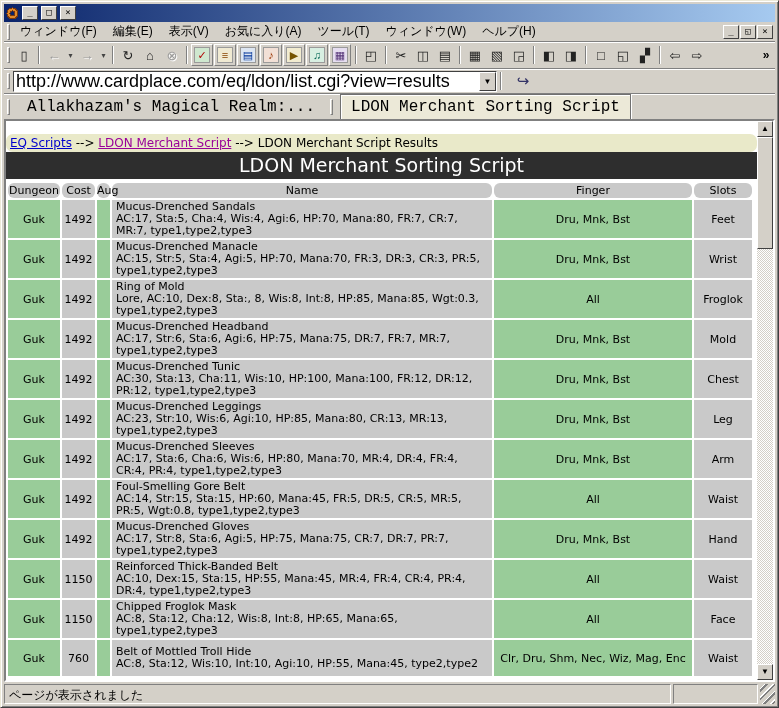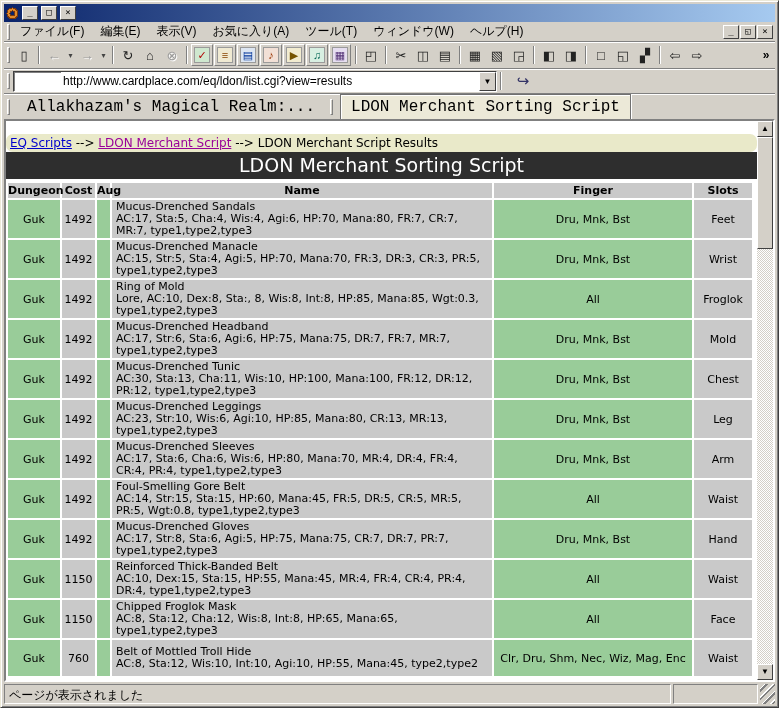--- a/index.html
+++ b/index.html
@@ -58,21 +58,21 @@
     width:16px; height:16px; display:flex; align-items:center; justify-content:center;
     font-size:11px; border:1px solid #9a9a9a;
   }
   .tb-overflow { margin-left:auto; font-size:12px; font-weight:bold; color:#000; width:14px; text-align:center; }
 
   
   .addressbar { height:25px; flex:0 0 25px; display:flex; align-items:center; padding:0 2px;
     border-bottom:1px solid #808080; box-shadow:0 1px 0 #fff; }
   .addr-box { display:flex; width:484px; height:21px; background:#fff;
     border:1px solid; border-color:#404040 #fff #fff #404040; box-shadow:inset 1px 1px 0 #808080; }
-  .addr-input { flex:1; border:none; outline:none; font-size:12px; padding:0 2px; font-family:"Liberation Sans",sans-serif; background:#fff;margin-left:47px; }
+  .addr-input { flex:1; border:none; outline:none; font-size:18px; padding:0 2px; font-family:"Liberation Sans",sans-serif; background:#fff; }
   .addr-drop { width:17px; background:#d4d0c8; border:1px solid; border-color:#fff #404040 #404040 #fff;
     font-size:8px; text-align:center; line-height:17px; cursor:default; }
   .go-btn { width:24px; height:22px; border:1px solid transparent; background:none; font-size:15px; color:#336; margin-left:6px; cursor:default; }
 
   
   .tabbar { height:25px; flex:0 0 25px; display:flex; align-items:center; padding:0 2px; gap:4px; }
   .tab { font-size:16px; padding:3px 10px; white-space:nowrap; cursor:default;font-family:Liberation Mono, monospace; }
   .tab.active {
     background:#ece9d8; border:1px solid #707070;
     box-shadow: inset 1px 1px 0 #fff, 1px 1px 0 #fff;
@@ -86,21 +86,21 @@
   }
   .page { flex:1 1 auto; min-width:0; overflow:hidden; background:#fff; padding-top:13px; font-family:"DejaVu Sans",sans-serif; }
 
   .breadcrumb { background:#e9e9c9; font-size:12px; padding:2px 4px; color:#000; white-space:nowrap;border-radius:7px; }
   .breadcrumb a { text-decoration:underline; cursor:pointer; }
   .crumb-sep { color:#000; }
 
   .page-title-bar { background:#2e2e2e; color:#fff; font-size:19px; text-align:center; padding:2px 0 3px; margin-bottom:2px; }
 
   table.items { border-collapse:separate; border-spacing:2px; width:748px; table-layout:fixed; font-size:11px; }
-  table.items th { font-weight:bold; height:15px; }
+  table.items th { font-weight:normal; height:15px;border-radius:6px; }
   td.green, th.green { background:#99cc99; }
   td.gray,  th.gray  { background:#c9c9c9; }
   th.gray, th.green { background:#c9c9c9; }
   td { vertical-align:middle; text-align:center; height:36px; color:#000; }
   td.c-name { text-align:left; padding:1px 4px; line-height:12px; }
   .item-name { white-space:nowrap; overflow:hidden; }
   .item-stats { }
 
   
   .scrollbar { flex:0 0 16px; display:flex; flex-direction:column;
@@ -127,21 +127,21 @@
   <div class="titlebar">
     <span class="donut"></span>
     <span class="winbtn">_</span>
     <span class="winbtn">□</span>
     <span class="winbtn">×</span>
   </div>
 
   <div class="menubar">
     <span class="grip"></span>
     <div class="menu-items">
-        <span class="menu-item">ファイル(F)</span>
+        <span class="menu-item">ウィンドウ(F)</span>
         <span class="menu-item">編集(E)</span>
         <span class="menu-item">表示(V)</span>
         <span class="menu-item">お気に入り(A)</span>
         <span class="menu-item">ツール(T)</span>
         <span class="menu-item">ウィンドウ(W)</span>
         <span class="menu-item">ヘルプ(H)</span>
       </div>
     <div class="mdi-controls">
       <span class="winbtn">_</span>
       <span class="winbtn">◱</span>

